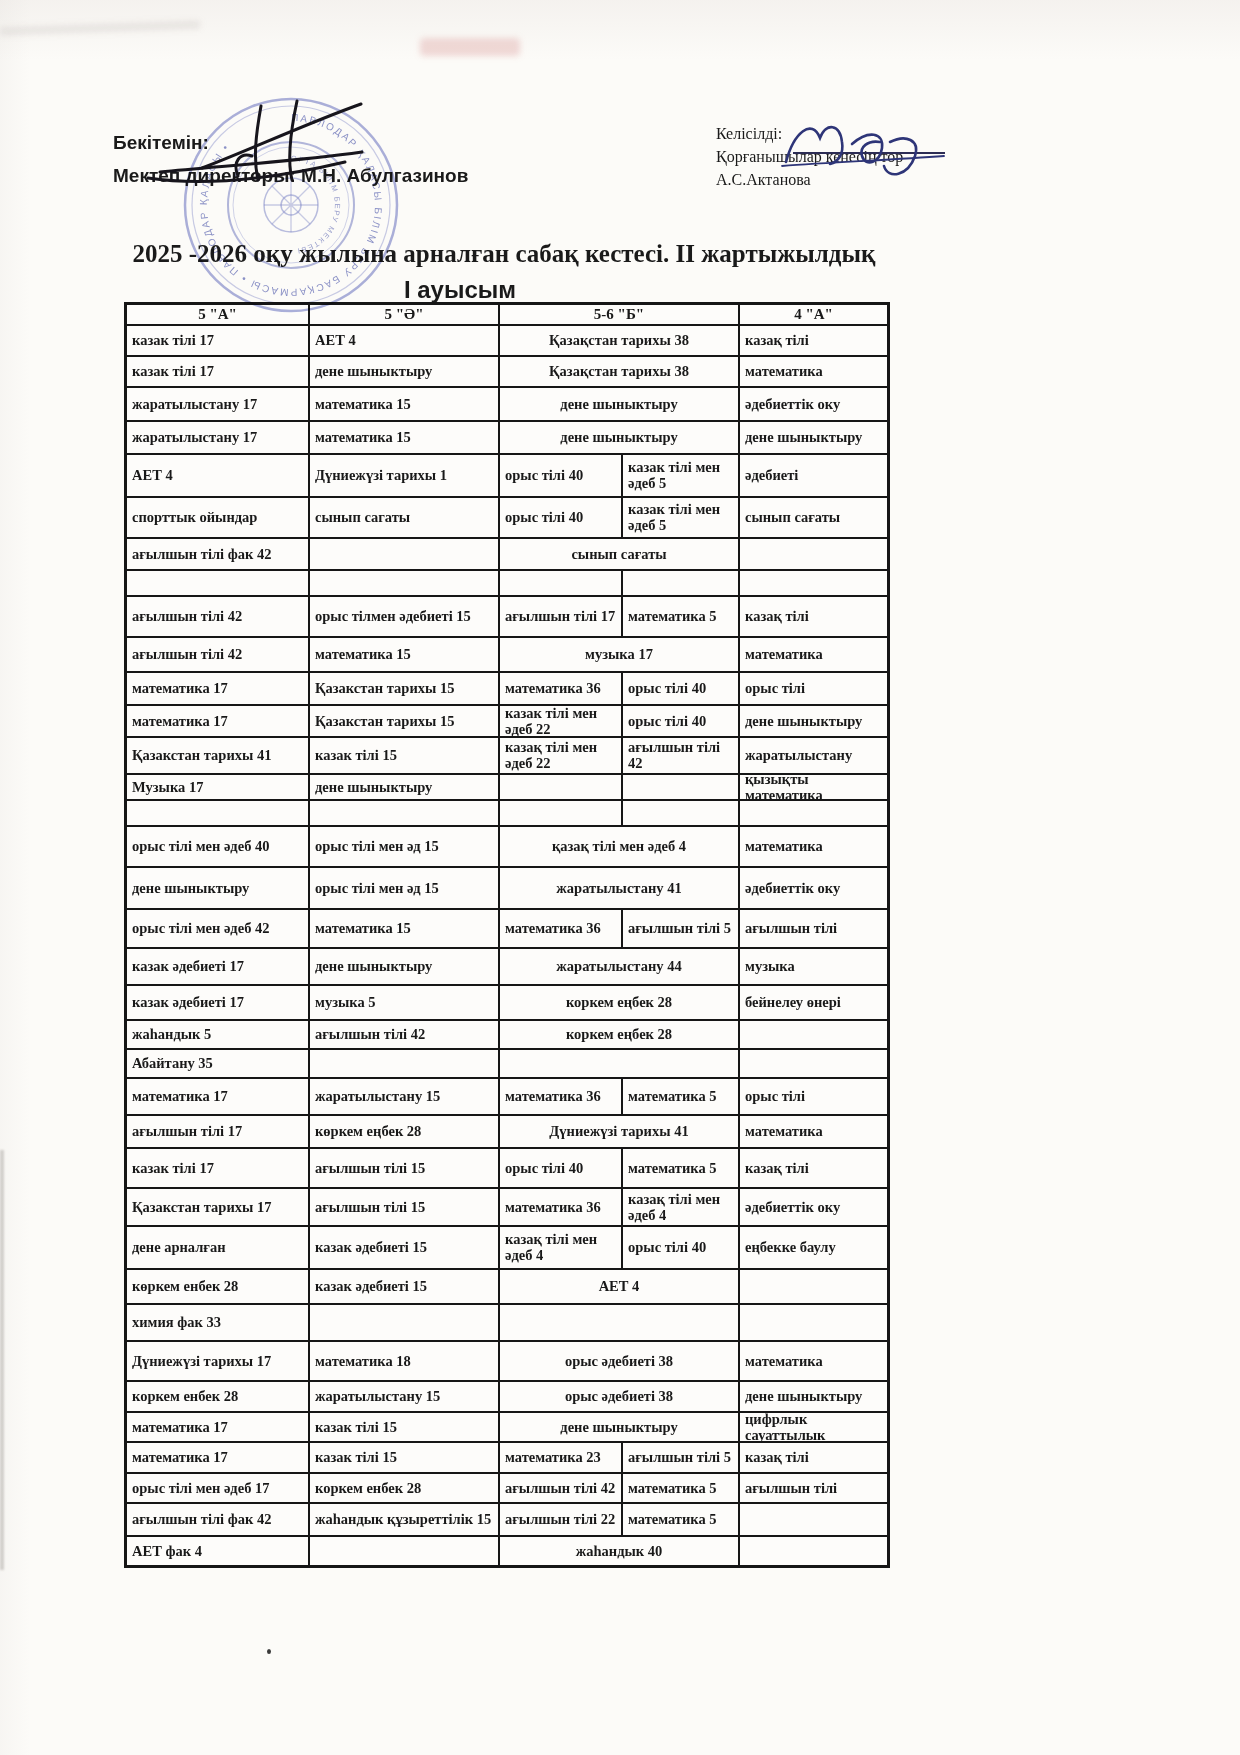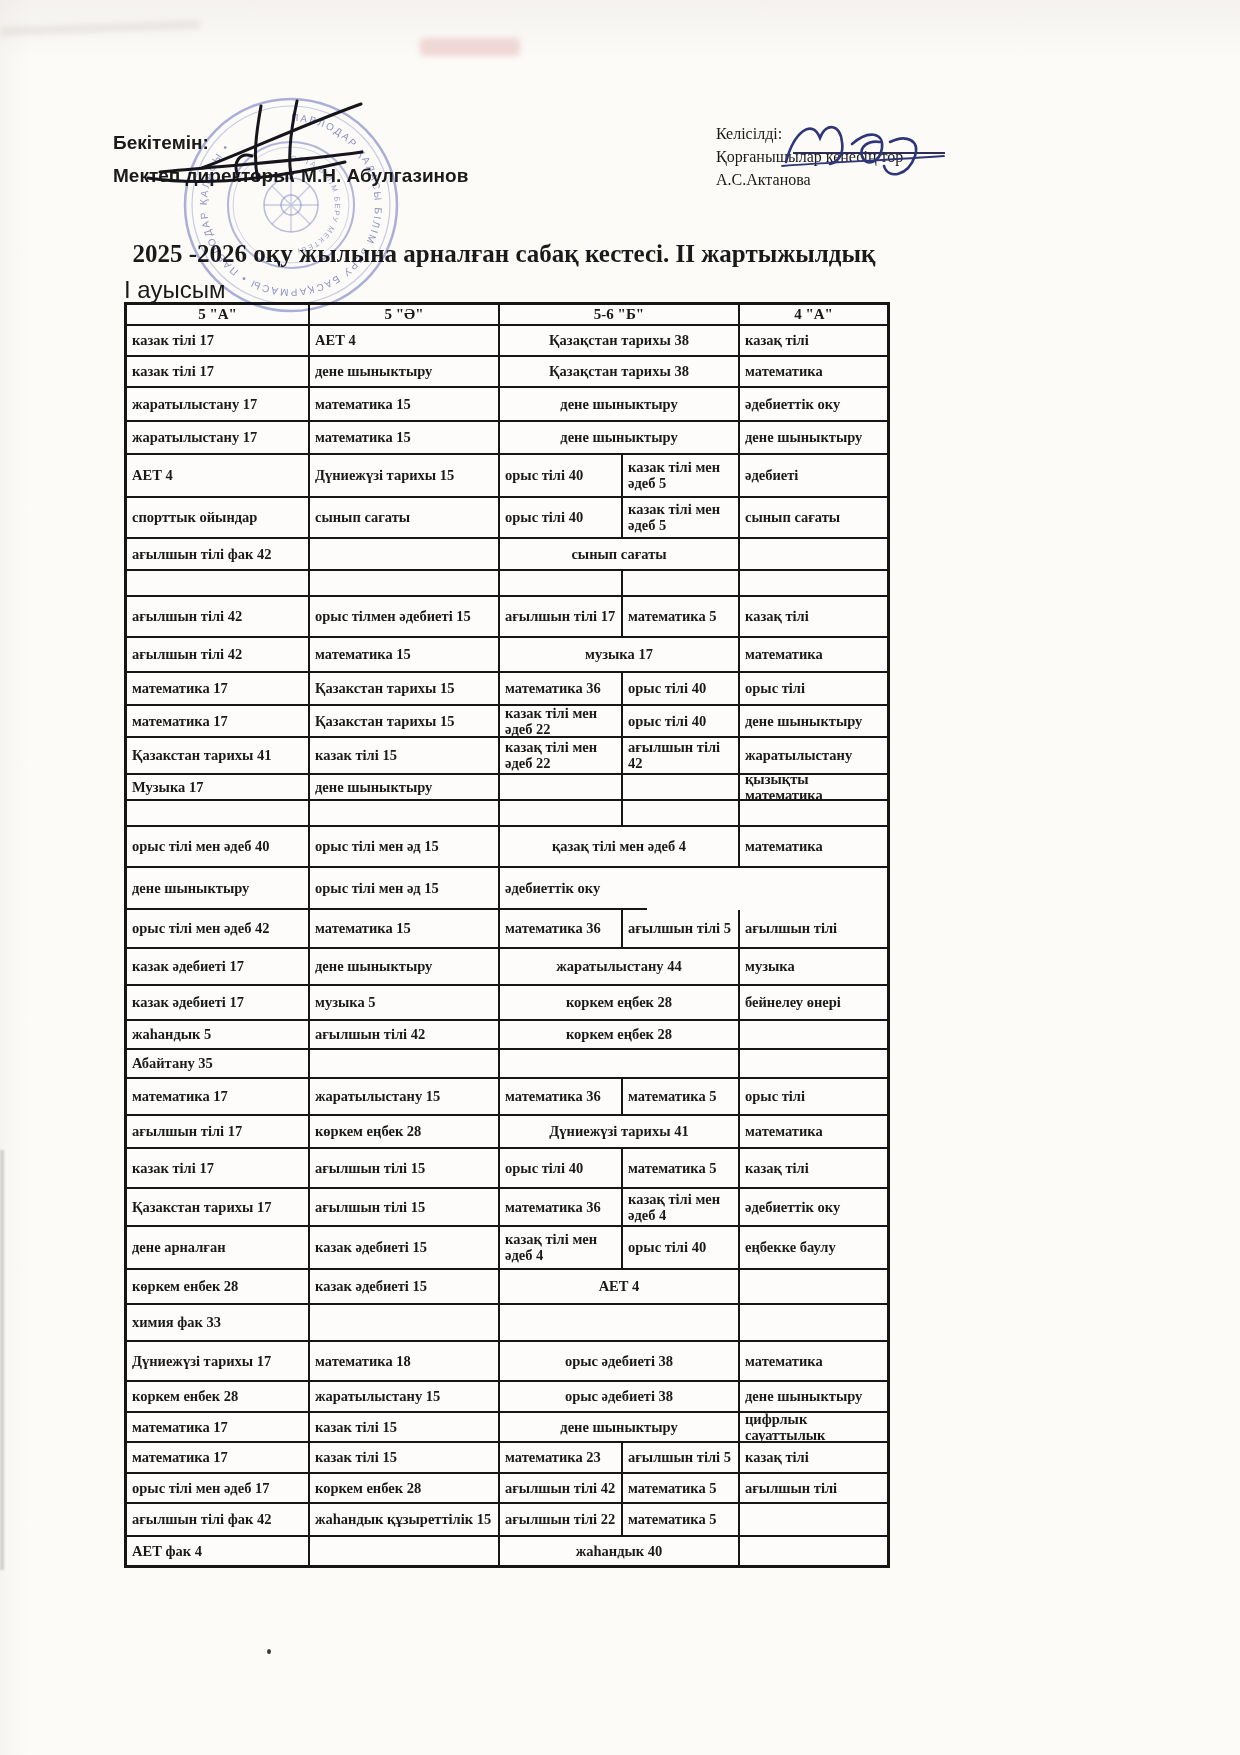--- a/index.html
+++ b/index.html
@@ -11,22 +11,22 @@
   
   .appr-left{position:absolute;left:113px;top:132px;z-index:2;}
   .appr-left .l1{font-family:"Liberation Sans",sans-serif;font-weight:700;font-size:19px;}
   .appr-left .l2{font-family:"Liberation Sans",sans-serif;font-weight:700;font-size:19px;margin-top:11px;}
   .appr-right{position:absolute;left:703px;top:122px;z-index:2;}
   .appr-right div{font-weight:400;font-size:16px;line-height:1.45;margin-left:13px;}
   .agree-line{position:absolute;left:793px;top:152px;width:152px;height:2px;background:#2c2c54;z-index:2;}
   
   .title{position:absolute;left:124px;top:240px;width:760px;text-align:center;
          font-weight:700;font-size:25px;z-index:2;}
-  .subtitle{position:absolute;left:124px;top:276px;width:672px;text-align:left;
-         font-family:"Liberation Sans",sans-serif;font-weight:400;font-size:24px;z-index:2;}
+  .subtitle{position:absolute;left:124px;top:276px;width:672px;text-align:center;
+         font-family:"Liberation Sans",sans-serif;font-weight:700;font-size:24px;z-index:2;}
   
   .stamp{position:absolute;left:176px;top:90px;width:230px;height:230px;z-index:3;
          opacity:.85;mix-blend-mode:multiply;}
   .sig-black{position:absolute;left:140px;top:92px;width:230px;height:105px;z-index:4;}
   .sig-blue{position:absolute;left:772px;top:104px;width:185px;height:80px;z-index:4;}
   
   .tbl{position:absolute;left:124px;top:302px;width:766px;box-sizing:border-box;
        border:3px solid #161616;z-index:2;background:rgba(255,255,255,.25);}
   .trow{display:flex;}
   .cell{box-sizing:border-box;flex-shrink:0;border-right:2px solid #161616;border-bottom:2px solid #161616;
@@ -138,21 +138,21 @@
           <div class="cell cD">әдебиеттік оку</div>
         </div>
         <div class="trow" style="height: 33px;">
           <div class="cell cA">жаратылыстану 17</div>
           <div class="cell cB">математика   15</div>
           <div class="cell cS">дене шыныктыру</div>
           <div class="cell cD">дене шыныктыру</div>
         </div>
         <div class="trow" style="height: 43px;">
           <div class="cell cA">АЕТ 4</div>
-          <div class="cell cB">Дүниежүзі тарихы 15</div>
+          <div class="cell cB">Дүниежүзі тарихы 1</div>
           <div class="cell cL">орыс тілі  40</div>
           <div class="cell cR">казак тілі мен әдеб 5</div>
           <div class="cell cD">әдебиеті</div>
         </div>
         <div class="trow" style="height: 41px;">
           <div class="cell cA">спорттык ойындар</div>
           <div class="cell cB">сынып сагаты</div>
           <div class="cell cL">орыс тілі  40</div>
           <div class="cell cR">казак тілі мен әдеб  5</div>
           <div class="cell cD">сынып сағаты</div>
@@ -220,20 +220,21 @@
         </div>
         <div class="trow" style="height: 41px;">
           <div class="cell cA">орыс тілі мен әдеб 40</div>
           <div class="cell cB">орыс тілі мен әд 15</div>
           <div class="cell cS">қазақ тілі мен әдеб 4</div>
           <div class="cell cD">математика</div>
         </div>
         <div class="trow" style="height: 42px;">
           <div class="cell cA">дене шыныктыру</div>
           <div class="cell cB">орыс тілі мен әд 15</div>
+          <div class="cell cS">жаратылыстану 41</div>
           <div class="cell cD">әдебиеттік оку</div>
         </div>
         <div class="trow" style="height: 39px; justify-content: space-between;">
           <div class="cell cA">орыс тілі мен әдеб 42</div>
           <div class="cell cB">математика   15</div>
           <div class="cell cL">математика   36</div>
           <div class="cell cR">ағылшын тілі 5</div>
           <div class="cell cD">ағылшын тілі</div>
         </div>
         <div class="trow" style="height: 37px;">

